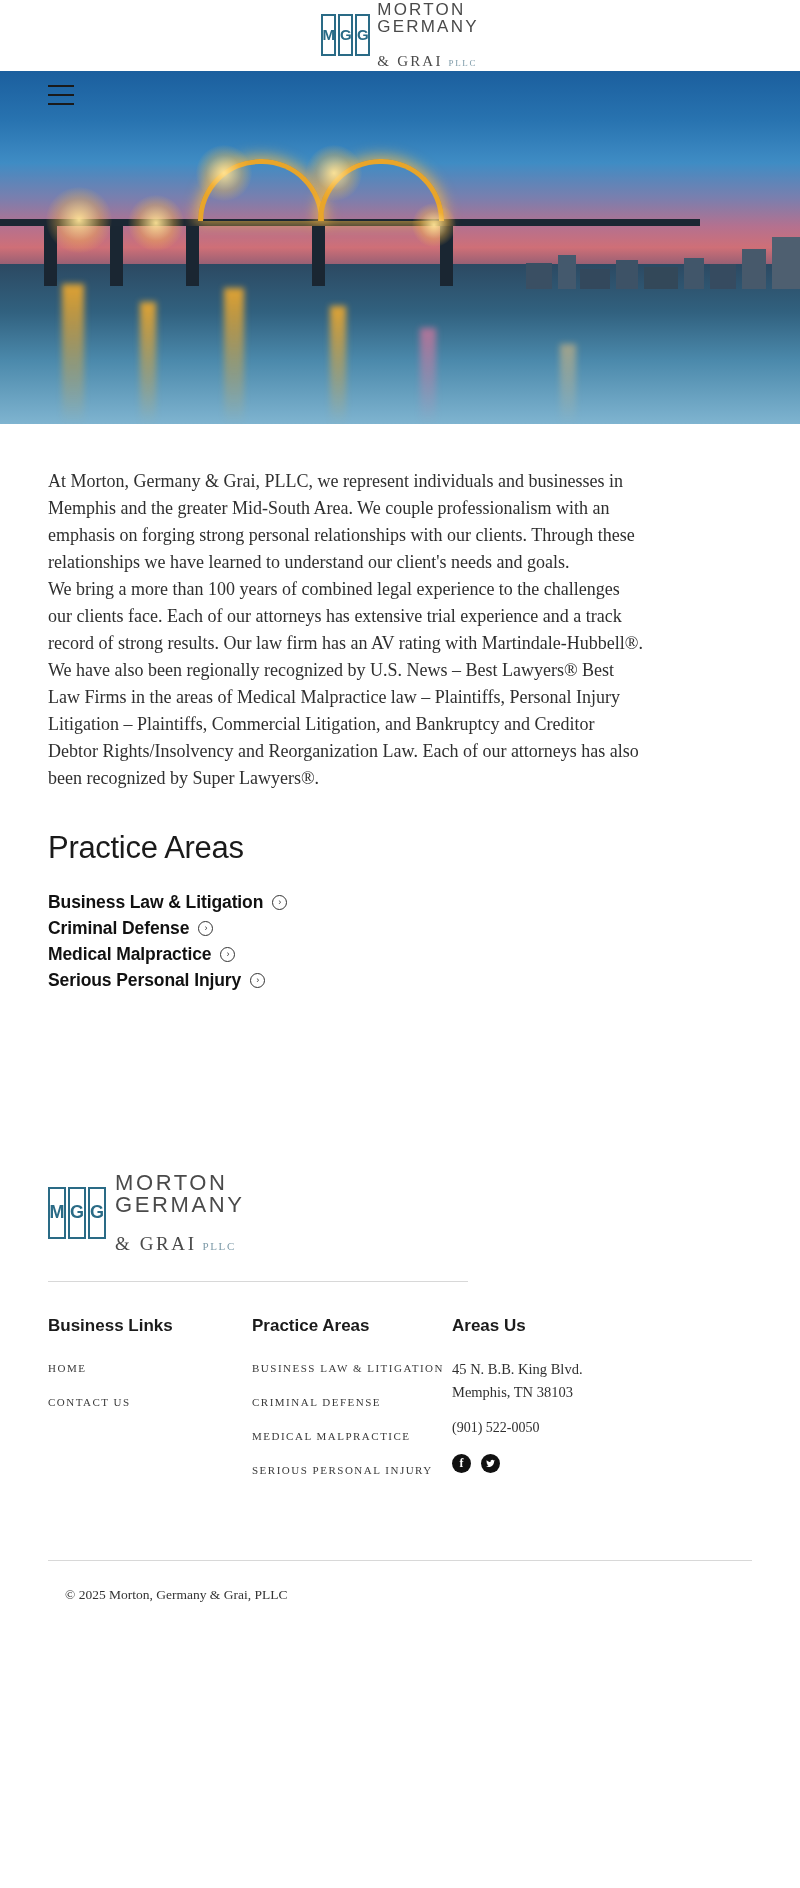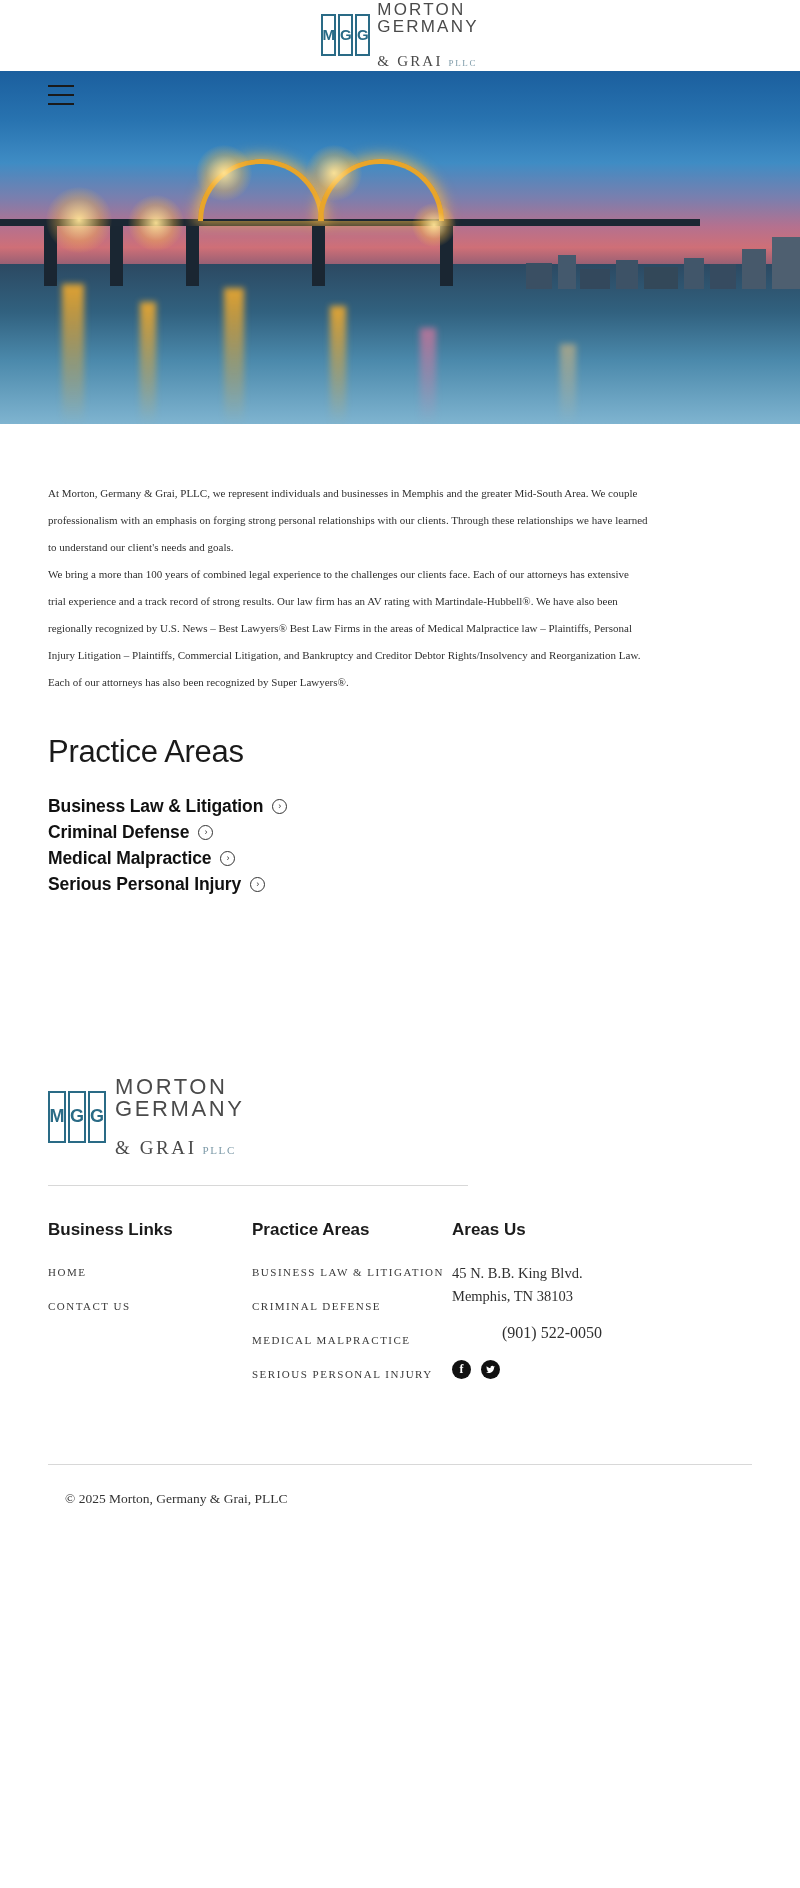--- a/index.html
+++ b/index.html
@@ -149,23 +149,23 @@
     width: 16px;
     background: linear-gradient(to bottom, rgba(255,176,40,.85), rgba(255,176,40,0));
     filter: blur(3px);
   }
 
   
   .content {
     padding: 0 48px;
   }
   .intro {
-    padding-top: 56px;
-    font-family: "Liberation Serif", serif;
-    font-size: 11px;
+    padding-top: 44px;
+    font-family: "Liberation Serif", serif;
+    font-size: 18px;
     line-height: 27px;
     color: #2f2f2f;
     max-width: 600px;
   }
   .intro p + p { margin-top: 0px; }
 
   h2.section-title {
     font-family: "Liberation Sans", sans-serif;
     font-size: 31px;
     font-weight: 400;
@@ -254,26 +254,25 @@
     text-decoration: none;
   }
   .addr {
     font-family: "Liberation Serif", serif;
     font-size: 14.5px;
     color: #2f2f2f;
     line-height: 23px;
   }
   .phone {
     font-family: "Liberation Serif", serif;
-    font-size: 16px;
+    font-size: 14px;
     color: #2f2f2f;
     margin-top: 16px;
     display: block;
     text-decoration: none;
-    text-align: center;
   }
   .socials {
     display: flex;
     gap: 10px;
     margin-top: 18px;
   }
   .soc {
     width: 19px; height: 19px;
     border-radius: 50%;
     background: #111;

